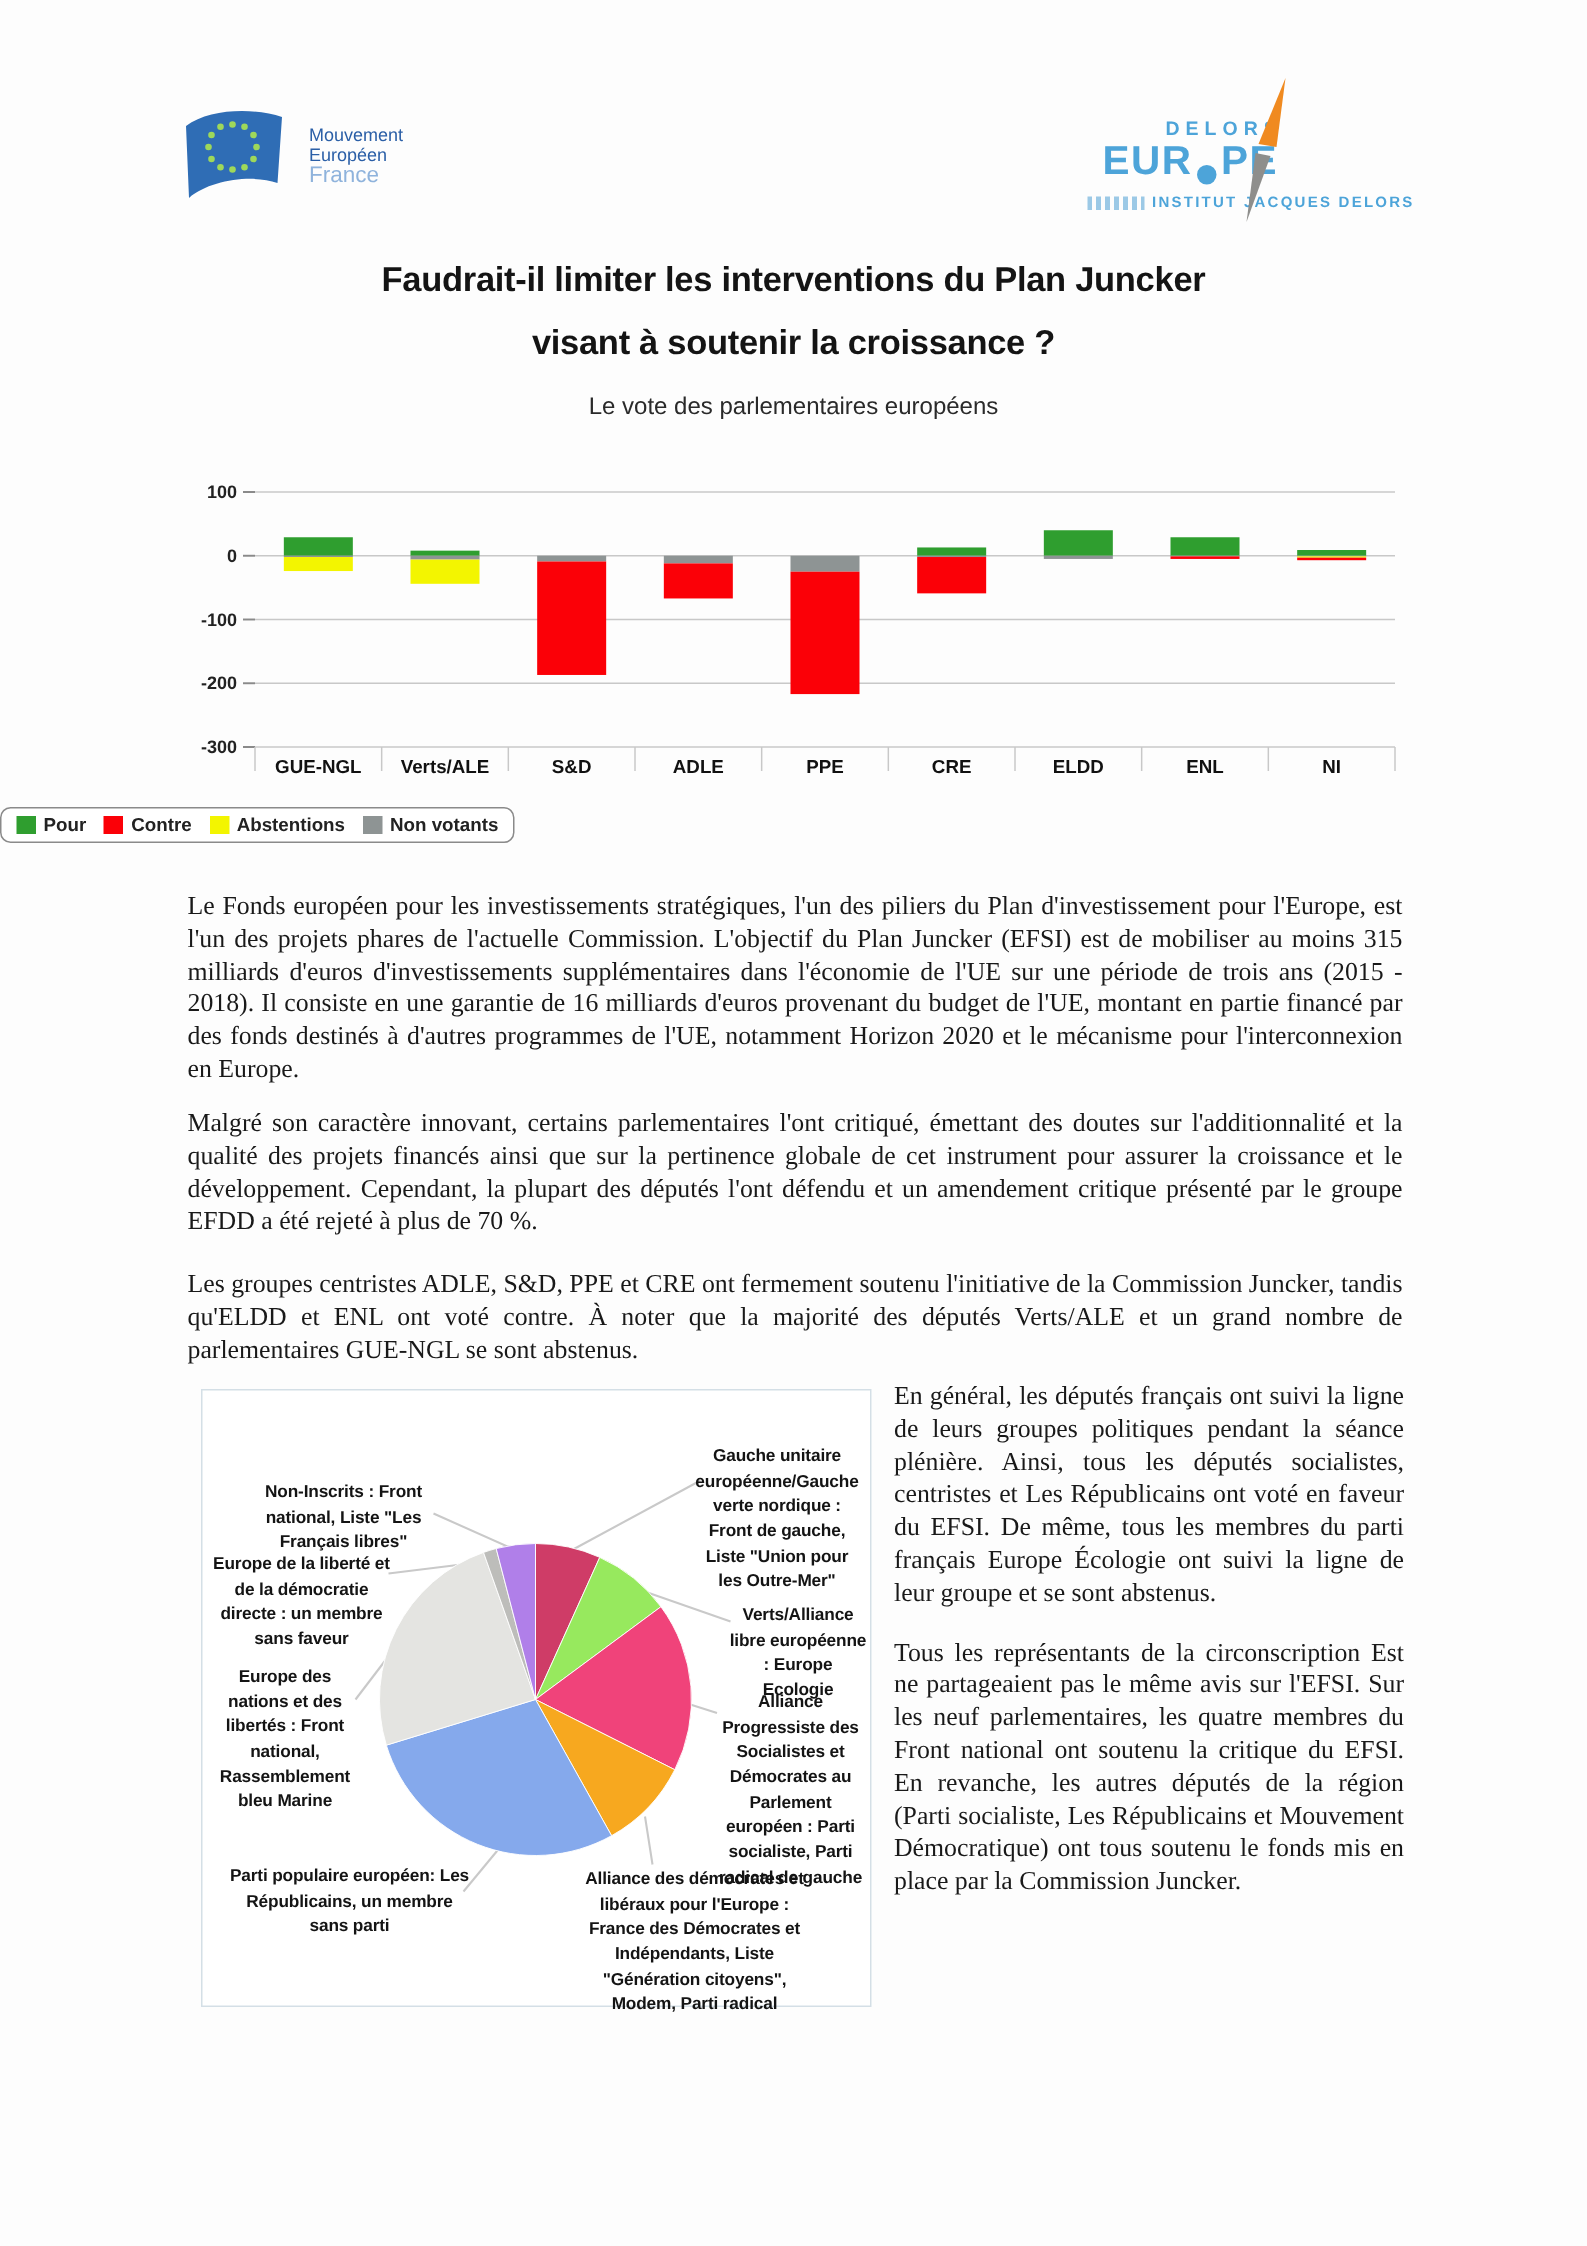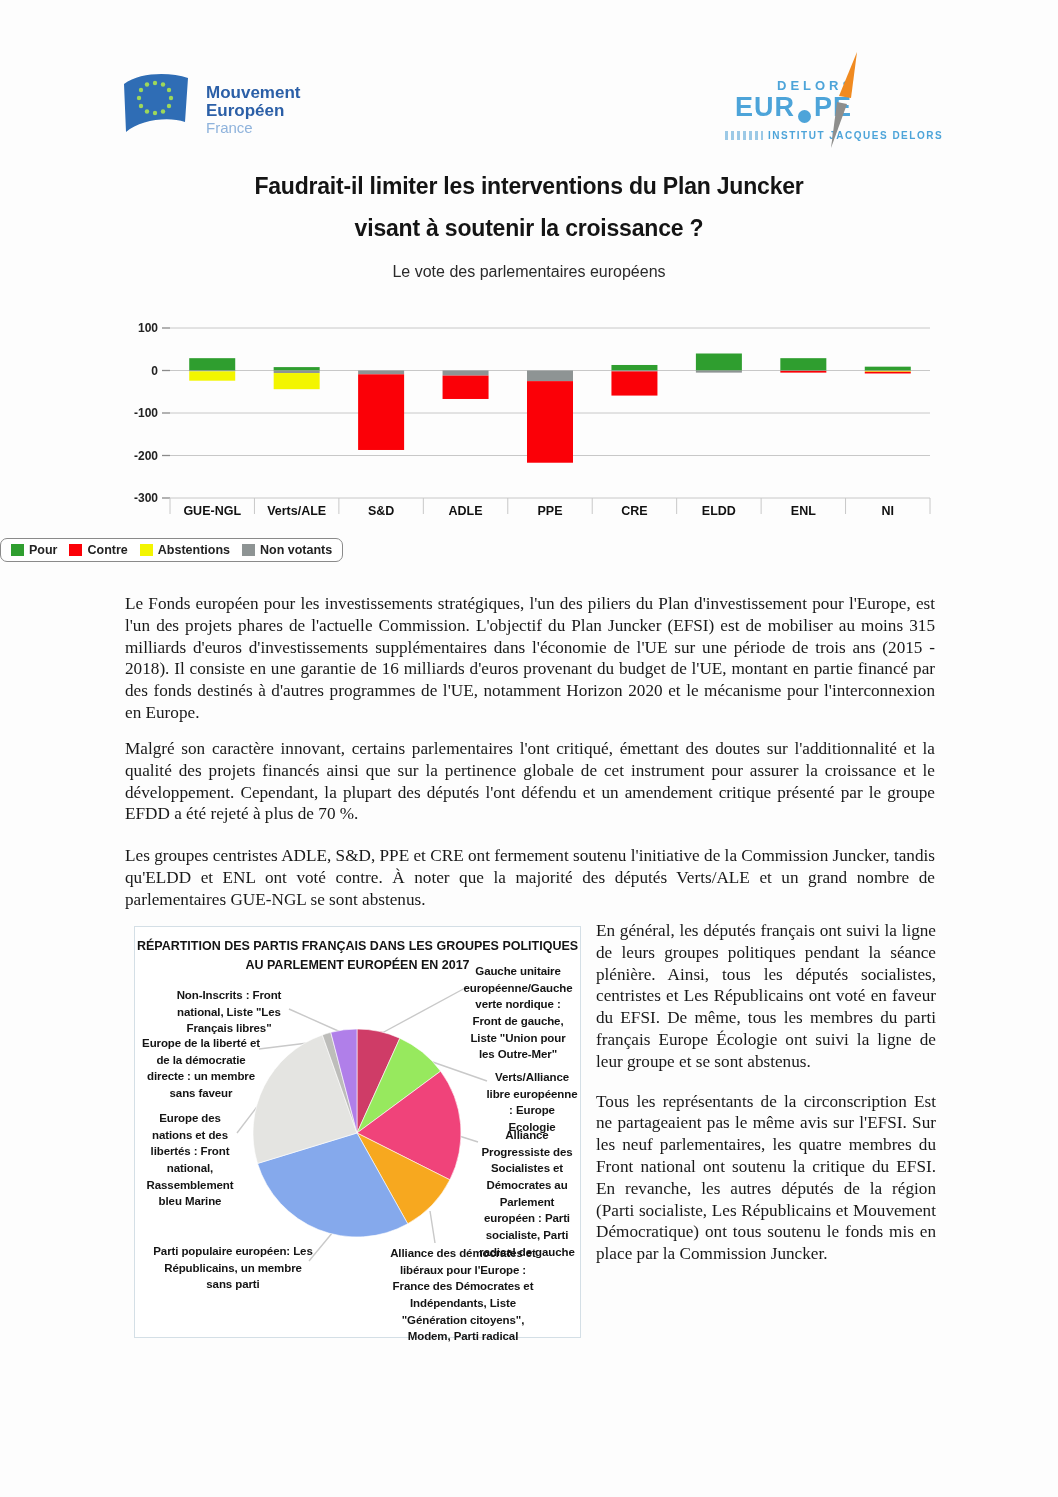--- a/index.html
+++ b/index.html
@@ -3,21 +3,21 @@
 <meta charset="utf-8">
 <style>
   html,body{margin:0;padding:0;background:#ffffff;}
   .page{position:relative;width:1058px;height:1497px;background:#fdfdfd;overflow:hidden;
         font-family:"Liberation Sans",sans-serif;color:#111;}
 
   
   .logos{position:absolute;top:62px;left:0;width:100%;height:100px;}
   .logo-left{position:absolute;left:118px;top:8px;display:flex;align-items:flex-start;gap:10px;}
   .me-text{line-height:1.05;padding-top:14px;}
-  .me-l1,.me-l2{font-weight:700;font-size:17px;color:#2b5fa7;}
+  .me-l1,.me-l2{font-weight:400;font-size:12px;color:#2b5fa7;}
   .me-l3{font-size:15px;color:#8fb3dc;}
   .logo-right{position:absolute;right:118px;top:0;width:215px;height:100px;color:#4da4d9;}
   .ne-l1{position:absolute;left:52px;top:16px;font-size:13px;font-weight:700;letter-spacing:4px;}
   .ne-l2{position:absolute;left:10px;top:30px;font-size:27px;font-weight:800;letter-spacing:1px;display:flex;align-items:flex-end;}
   .ne-dot{display:inline-block;width:13px;height:13px;border-radius:50%;background:#4da4d9;margin:0 3px;}
   .ne-l3{position:absolute;left:0px;top:68px;font-size:10px;font-weight:700;letter-spacing:1.5px;white-space:nowrap;display:flex;align-items:center;gap:5px;}
   .ne-bars{display:inline-block;width:38px;height:9px;background:repeating-linear-gradient(90deg,#9cc9e6 0 3px,transparent 3px 6px);}
   .ne-needle{position:absolute;left:96px;top:-10px;pointer-events:none;}
 
   
@@ -191,24 +191,20 @@
           <span>Non votants</span>
         </div>
       </div>
   </div>
 
   <div class="para p1">Le Fonds européen pour les investissements stratégiques, l'un des piliers du Plan d'investissement pour l'Europe, est l'un des projets phares de l'actuelle Commission. L'objectif du Plan Juncker (EFSI) est de mobiliser au moins 315 milliards d'euros d'investissements supplémentaires dans l'économie de l'UE sur une période de trois ans (2015 - 2018). Il consiste en une garantie de 16 milliards d'euros provenant du budget de l'UE, montant en partie financé par des fonds destinés à d'autres programmes de l'UE, notamment Horizon 2020 et le mécanisme pour l'interconnexion en Europe.</div>
   <div class="para p2">Malgré son caractère innovant, certains parlementaires l'ont critiqué, émettant des doutes sur l'additionnalité et la qualité des projets financés ainsi que sur la pertinence globale de cet instrument pour assurer la croissance et le développement. Cependant, la plupart des députés l'ont défendu et un amendement critique présenté par le groupe EFDD a été rejeté à plus de 70 %.</div>
   <div class="para p3">Les groupes centristes ADLE, S&amp;D, PPE et CRE ont fermement soutenu l'initiative de la Commission Juncker, tandis qu'ELDD et ENL ont voté contre. À noter que la majorité des députés Verts/ALE et un grand nombre de parlementaires GUE-NGL se sont abstenus.</div>
 
   <div class="piebox">
-    <div class="pie-title">
-      <div>RÉPARTITION DES PARTIS FRANÇAIS DANS LES GROUPES POLITIQUES</div>
-      <div>AU PARLEMENT EUROPÉEN EN 2017</div>
-    </div>
     <svg class="leader-svg" width="445" height="410" viewBox="0 0 445 410">
       <g stroke="#c9c9c9" stroke-width="1.4" fill="none">
         <line x1="332" y1="60" x2="247" y2="106"></line>
         <line x1="352" y1="154" x2="289" y2="132"></line>
         <line x1="343" y1="215" x2="321" y2="208"></line>
         <line x1="300" y1="316" x2="295" y2="284"></line>
         <line x1="174" y1="334" x2="198" y2="305"></line>
         <line x1="102" y1="206" x2="131" y2="168"></line>
         <line x1="124" y1="122" x2="197" y2="113"></line>
         <line x1="154" y1="82" x2="210" y2="107"></line>

